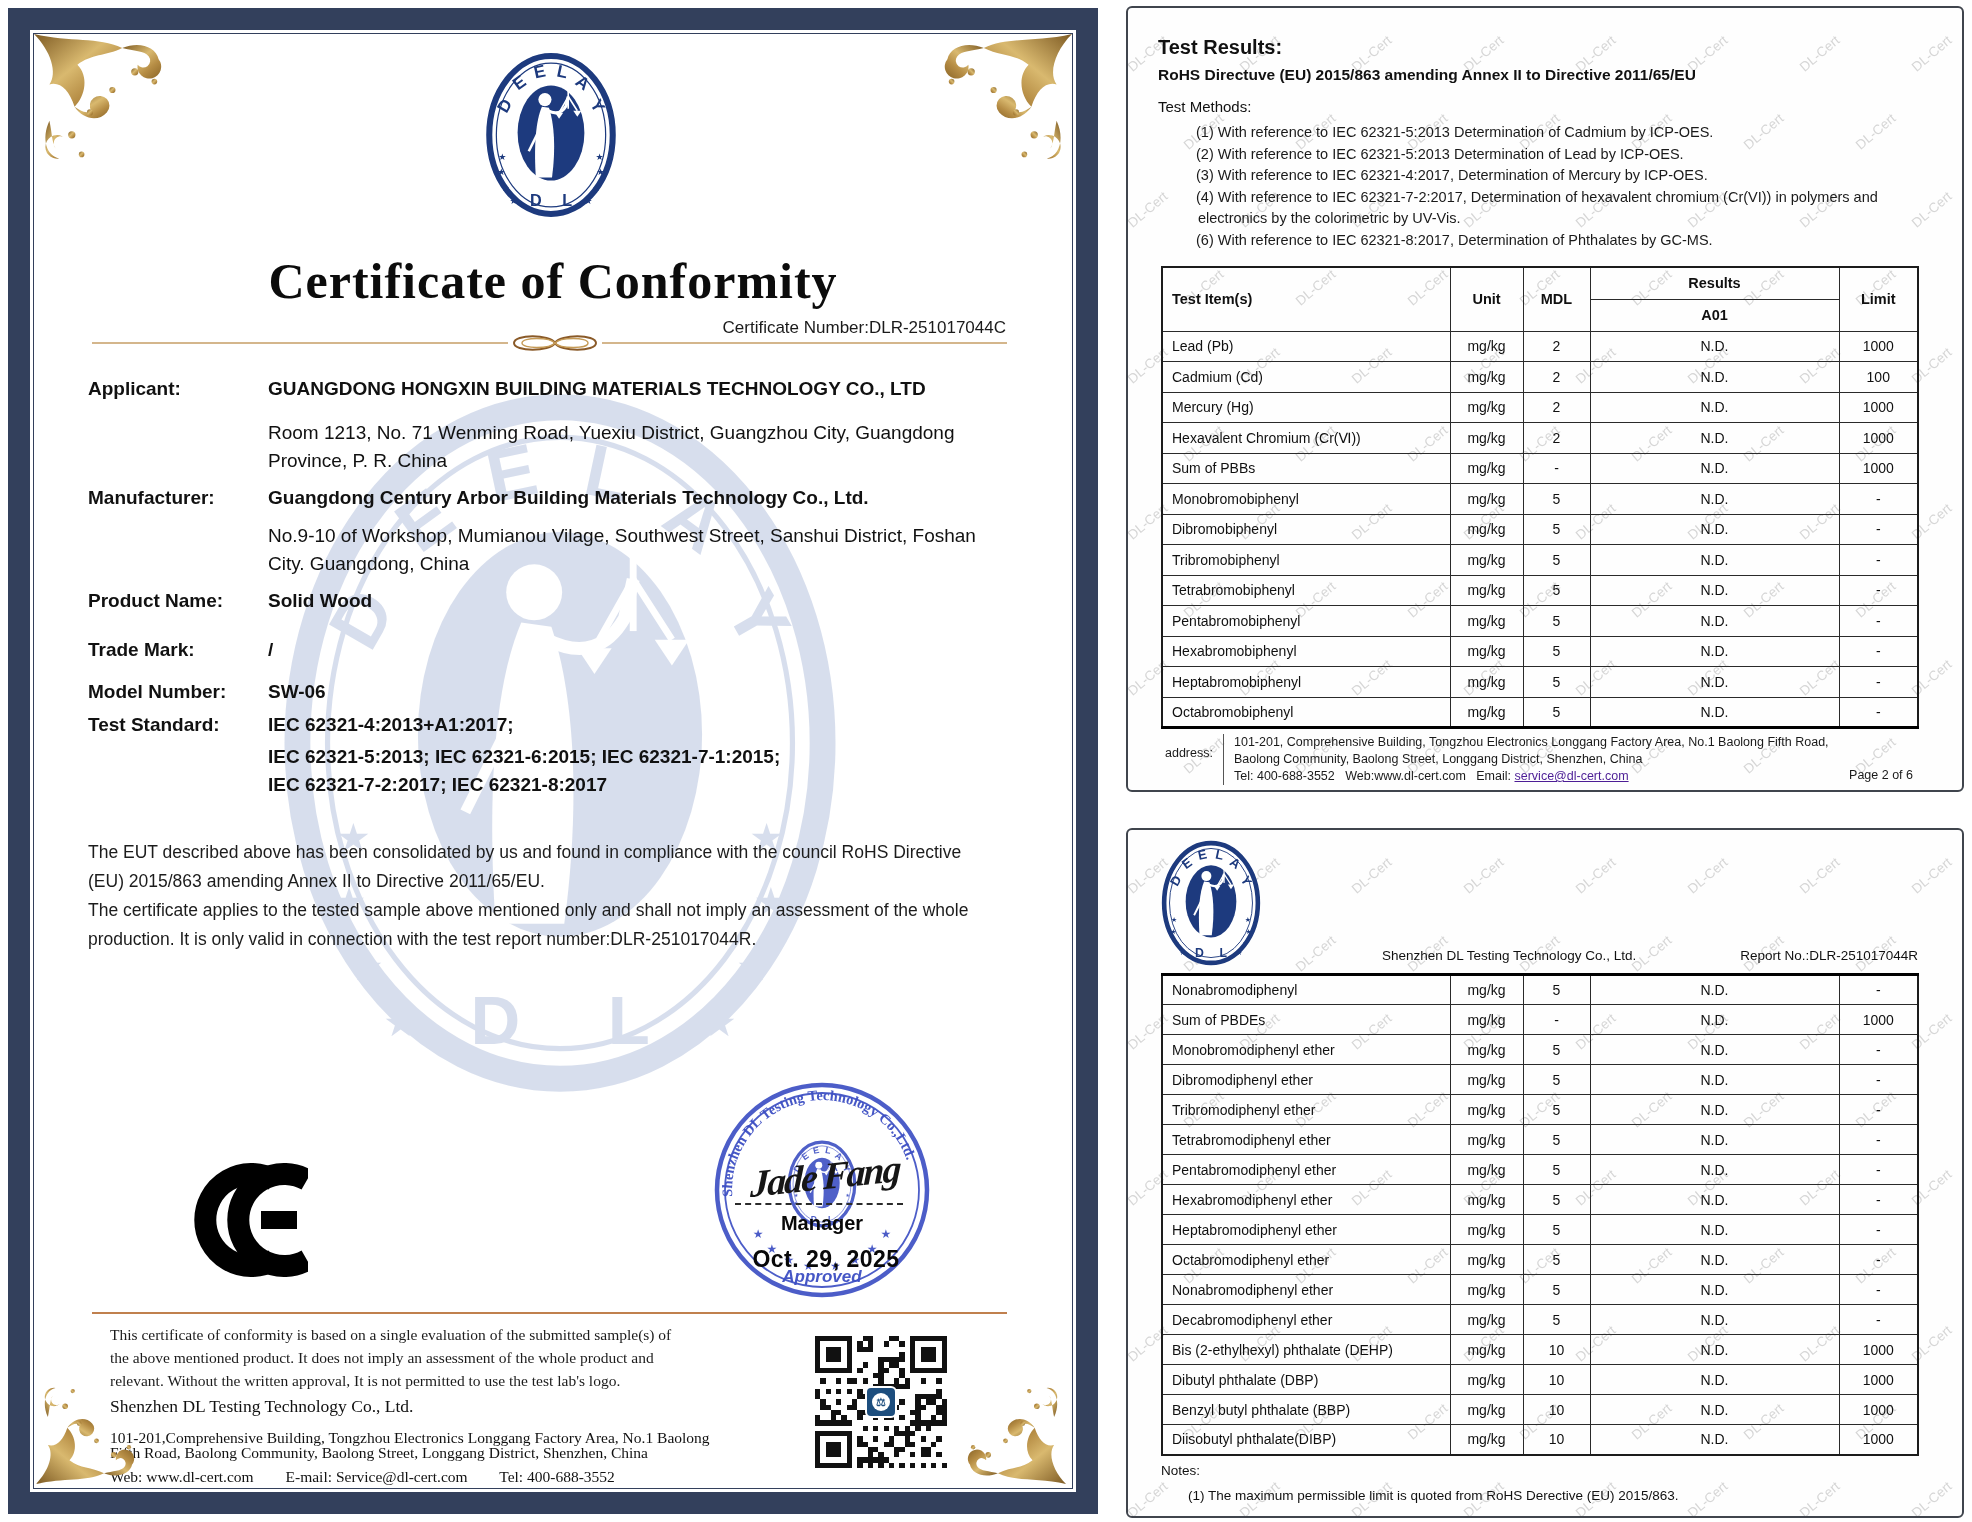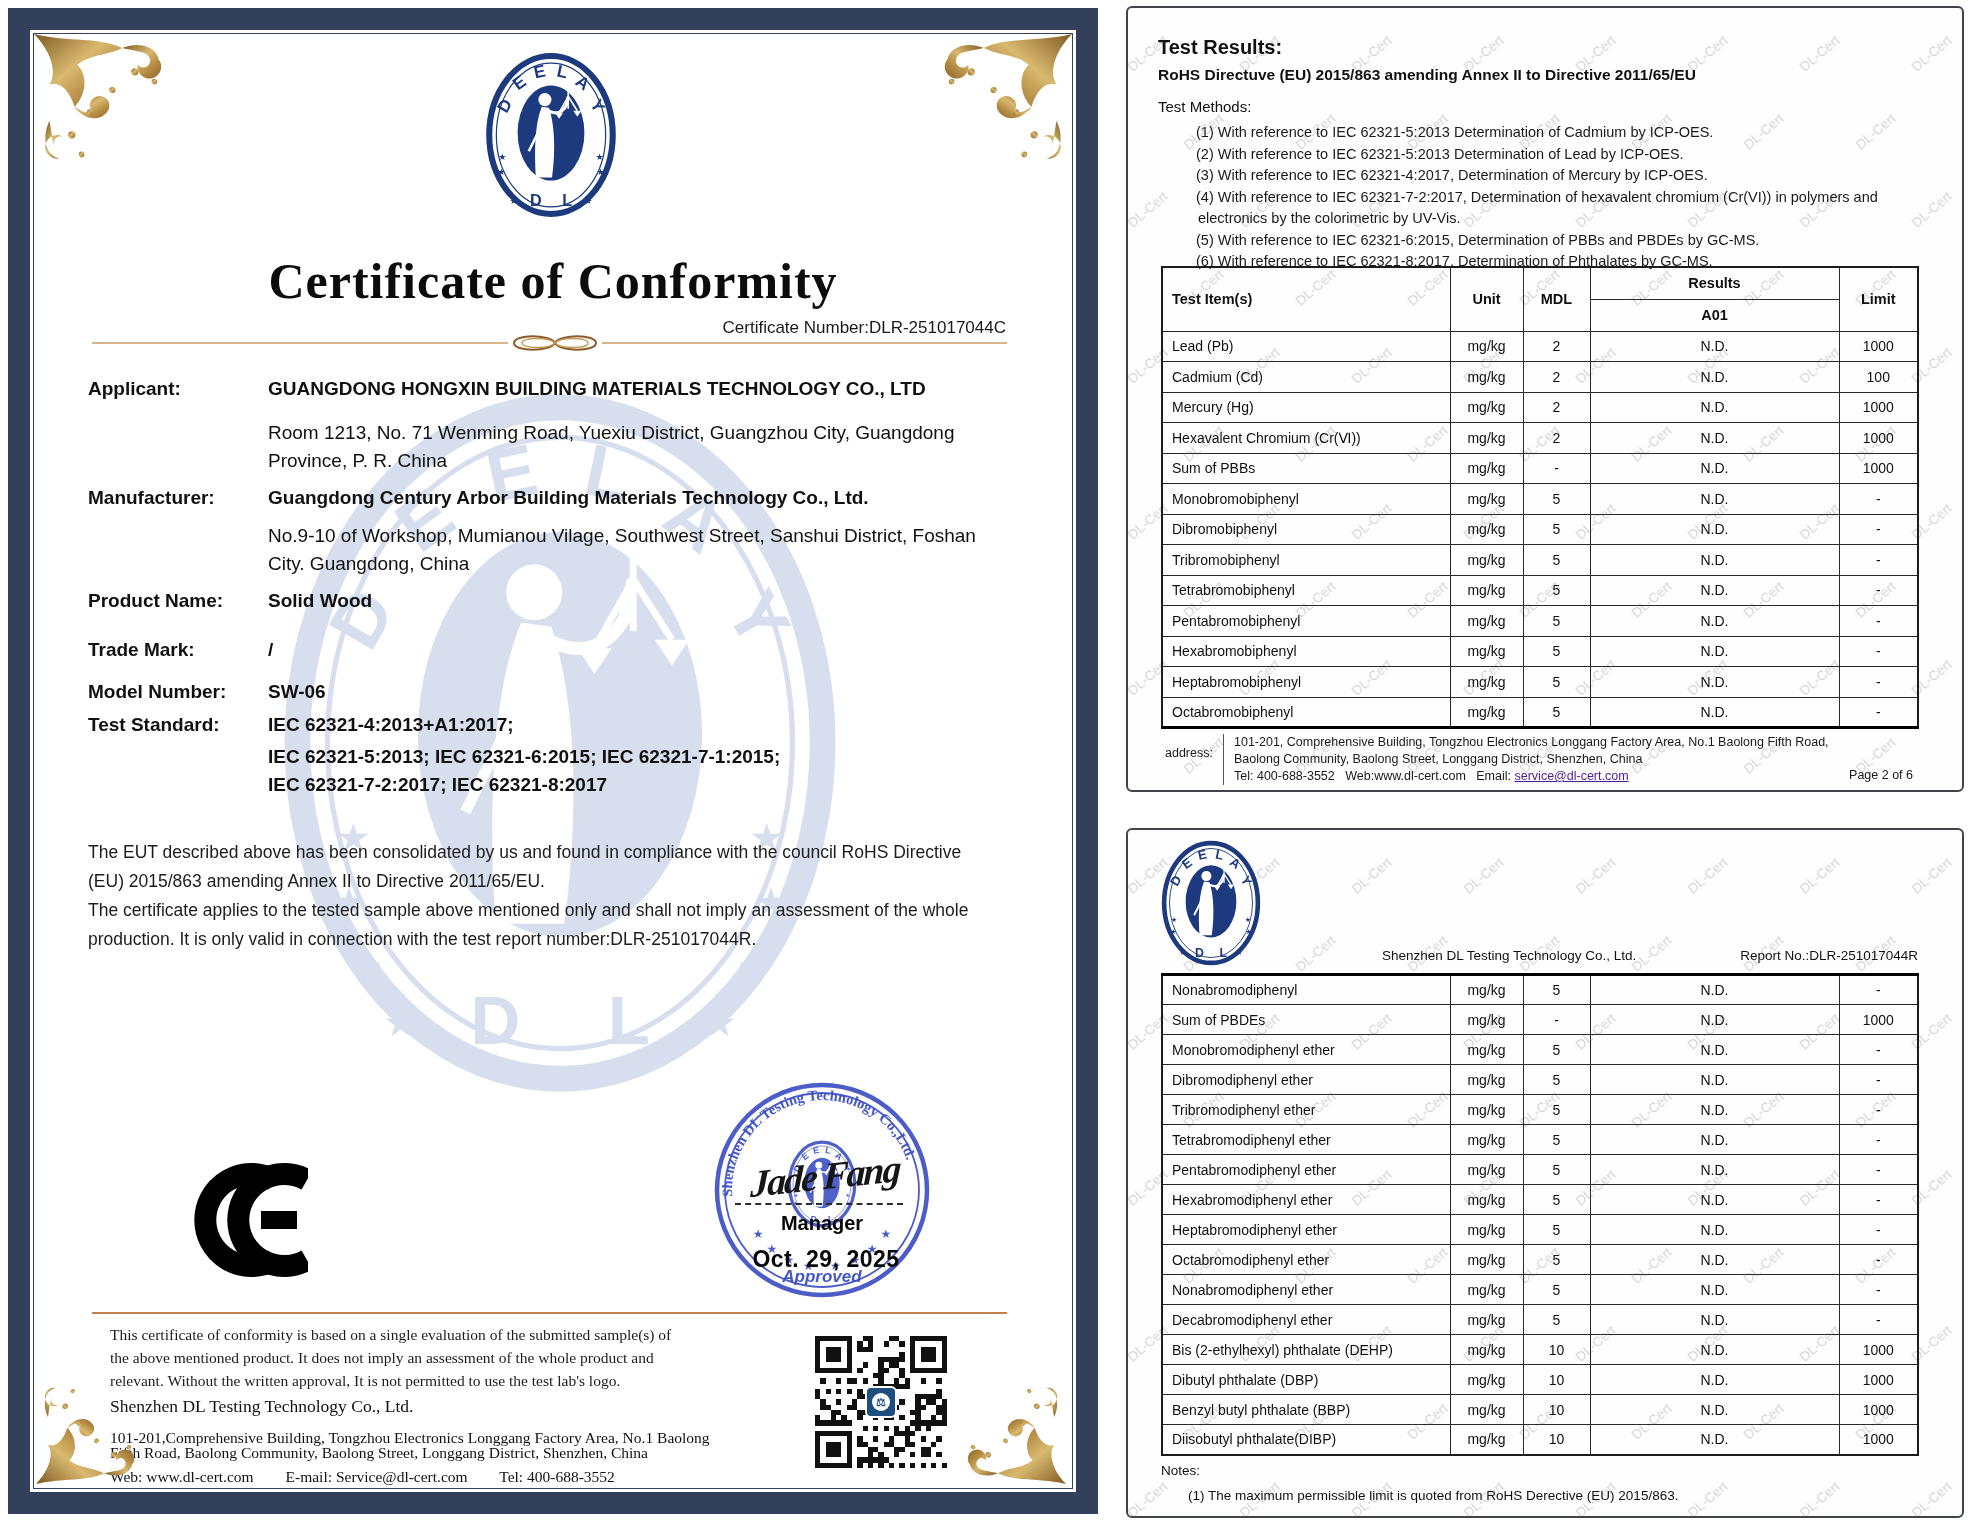--- a/index.html
+++ b/index.html
@@ -541,21 +541,20 @@
   <div class="rcontent">
     <div class="abs r-h1">Test Results:</div>
     <div class="abs r-dir">RoHS Directuve (EU) 2015/863 amending Annex II to Directive 2011/65/EU</div>
     <div class="abs r-ml">Test Methods:</div>
     <div class="abs methods">
       <div>(1) With reference to IEC 62321-5:2013 Determination of Cadmium by ICP-OES.</div>
       <div>(2) With reference to IEC 62321-5:2013 Determination of Lead by ICP-OES.</div>
       <div>(3) With reference to IEC 62321-4:2017, Determination of Mercury by ICP-OES.</div>
       <div>(4) With reference to IEC 62321-7-2:2017, Determination of hexavalent chromium (Cr(VI)) in polymers and</div>
       <div class="cont">electronics by the colorimetric by UV-Vis.</div>
-      <div>(5) With reference to IEC 62321-6:2015, Determination of PBBs and PBDEs by GC-MS.</div>
       <div>(6) With reference to IEC 62321-8:2017, Determination of Phthalates by GC-MS.</div>
     </div>
 
     <table id="t1" class="rt">
       <colgroup>
           <col style="width:288px">
           <col style="width:73px">
           <col style="width:67px">
           <col style="width:249px">
           <col style="width:79px">

